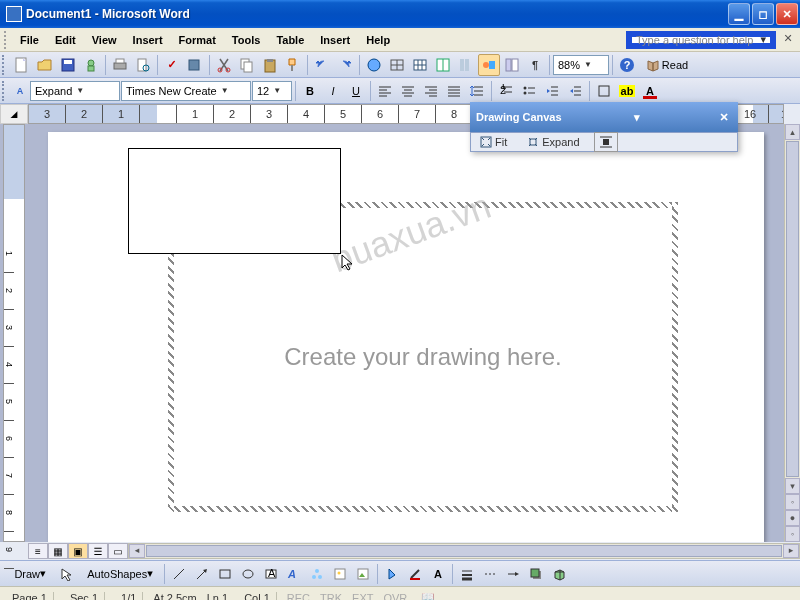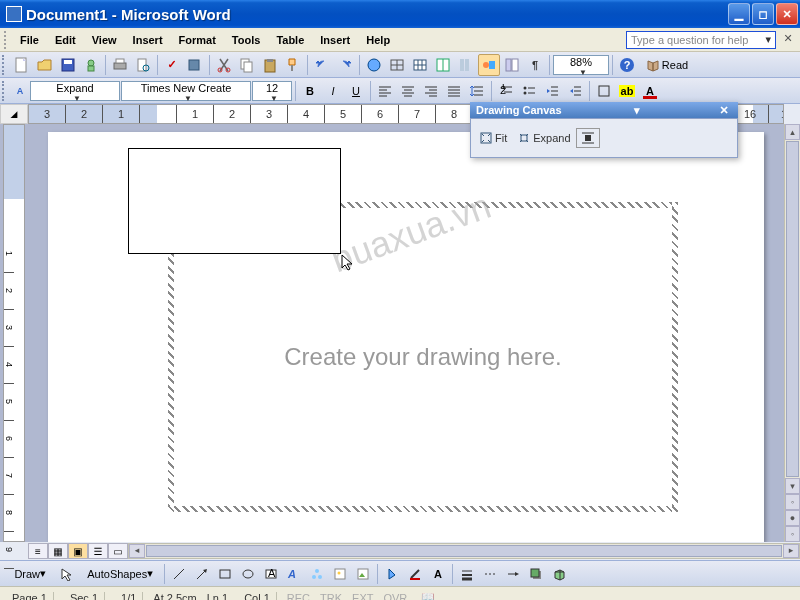--- a/index.html
+++ b/index.html
@@ -1,41 +1,41 @@
 <!DOCTYPE html>
 <html><head>
 <meta charset="utf-8">
 <style>
 * { margin: 0; padding: 0; box-sizing: border-box; font-family: Tahoma, sans-serif; font-size: 11px; }
 body { width: 800px; height: 600px; overflow: hidden; background: #ece9d8; }
 
 
 .titlebar { height: 28px; background: linear-gradient(to bottom, #2a80e8 0%, #0c5ecb 10%, #0350c1 50%, #0050c8 90%, #1665d6 100%); display: flex; align-items: center; padding: 0 2px; color: white; }
 .titlebar .icon { width: 16px; height: 16px; background: #3871c2; margin: 0 4px; border: 1px solid white; }
-.titlebar .title { flex: 1; font-weight: bold; font-size: 15px; text-shadow: 1px 1px 1px rgba(0,0,0,0.4); }
+.titlebar .title { flex: 1; font-weight: bold; font-size: 12px; text-shadow: 1px 1px 1px rgba(0,0,0,0.4); }
 .titlebar .winbtns { display: flex; gap: 2px; }
 .titlebar .winbtn { width: 22px; height: 22px; border-radius: 3px; display: flex; align-items: center; justify-content: center; color: white; font-weight: bold; border: 1px solid rgba(255,255,255,0.5); }
 .winbtn.min { background: linear-gradient(to bottom, #5a9ae8, #1f5ec9); }
 .winbtn.max { background: linear-gradient(to bottom, #5a9ae8, #1f5ec9); }
 .winbtn.close { background: linear-gradient(to bottom, #f08070, #d03020); }
 
 
 .menubar { height: 24px; background: #eeecdd; border-bottom: 1px solid #c8c4b0; display: flex; align-items: center; padding: 0 4px; }
 .menubar .grip { width: 4px; height: 18px; border-left: 2px dotted #a0a0a0; margin-right: 4px; }
 .menuitem { padding: 3px 8px; cursor: pointer; font-weight: bold; }
-.helpbox { margin-left: auto; width: 150px; height: 18px; border: 1px solid #1d4ed8; background: white; padding: 1px 4px; color: #888; display: flex; align-items: center; }
+.helpbox { margin-left: auto; width: 150px; height: 18px; border: 6px solid #1d4ed8; background: white; padding: 1px 4px; color: #888; display: flex; align-items: center; }
 .helpbox .arrow { margin-left: auto; color: #333; }
 .wclose { width: 16px; height: 16px; margin-left: 4px; color: #555; text-align: center; cursor: pointer; }
 
 
 .toolbar { height: 26px; background: linear-gradient(to bottom, #e7eaf4, #cdd7eb); border-bottom: 1px solid #9db0d8; display: flex; align-items: center; padding: 0 2px; gap: 1px; }
 .toolbar .grip { width: 6px; height: 20px; border-left: 2px dotted #8090b0; margin-right: 2px; }
 .tbtn { width: 22px; height: 22px; display: flex; align-items: center; justify-content: center; border-radius: 2px; cursor: pointer; }
 .sep { width: 1px; height: 20px; background: #a0b0d0; margin: 0 2px; }
-.dropdown { height: 20px; border: 1px solid #7f9db9; background: white; padding: 0 4px; display: flex; align-items: center; font-size: 11px; flex-direction: column; }
+.dropdown { height: 20px; border: 1px solid #7f9db9; background: white; padding: 0 4px; display: flex; align-items: center; font-size: 11px; }
 .dropdown .dd-arrow { margin-left: 4px; color: #333; font-size: 8px; }
 
 
 .ruler-row { height: 20px; background: #e7ebf4; display: flex; }
 .ruler-corner { width: 28px; height: 20px; background: #eee; border: 1px solid #ccc; display:flex; align-items:center; justify-content:center; font-size:9px; }
 .ruler-h { flex: 1; background: white; border: 1px solid #a0a0a0; margin-right: 16px; position: relative; overflow: hidden; }
 .ruler-h .shade { position: absolute; left: 0; top: 0; height: 100%; background: #c2d0e8; }
 .ruler-h .ticks { position: absolute; left: 0; right: 0; top: 0; bottom: 0; font-size: 9px; color: #333; display: flex; }
 .tick { flex: 0 0 37px; border-right: 1px solid #555; text-align: center; line-height: 18px; }
 
@@ -69,23 +69,23 @@
 
 .drawbar { height: 26px; background: linear-gradient(to bottom, #e7eaf4, #cdd7eb); border-top: 1px solid #9db0d8; display: flex; align-items: center; padding: 0 4px; gap: 1px; }
 
 
 .statusbar { height: 22px; background: #eeecdd; border-top: 1px solid #c0c0b0; display: flex; align-items: center; padding: 0 6px; gap: 10px; font-size: 11px; color: #333; }
 .statusbar .sseg { padding: 0 6px; border-right: 1px solid #c0c0b0; }
 .statusbar .dim { color: #aaa; }
 
 
 .float-toolbar { position: absolute; left: 470px; top: 102px; width: 268px; z-index: 20; box-shadow: 2px 2px 6px rgba(0,0,0,0.3); }
-.float-title { height: 16px; background: linear-gradient(to bottom, #7ba8e8, #4a7dc0); color: white; font-weight: bold; padding: 2px 6px; display: flex; align-items: center; font-size:11px; }
+.float-title { height: 30px; background: linear-gradient(to bottom, #7ba8e8, #4a7dc0); color: white; font-weight: bold; padding: 2px 6px; display: flex; align-items: center; font-size:11px; }
 .float-title .fclose { margin-left:auto; width:16px; text-align:center; cursor:pointer; }
-.float-body { height: 40px; background: #e7ebf4; border: 1px solid #8ca0c8; display: flex; align-items: center; padding: 0 3px; gap: 0; }
+.float-body { height: 20px; background: #e7ebf4; border: 1px solid #8ca0c8; display: flex; align-items: center; padding: 0 3px; gap: 9px; }
 .fbtn { padding: 2px 4px; border: 1px solid transparent; cursor:pointer; display:flex; align-items:center; gap:2px; font-size:11px; color:#333; }
 .ficon { width:14px; height:14px; display:inline-block; }
 svg { display:block; }
 </style>
 </head>
 <body>
 
 <div class="titlebar">
   <div class="icon"></div>
   <div class="title">Document1 - Microsoft Word</div>

